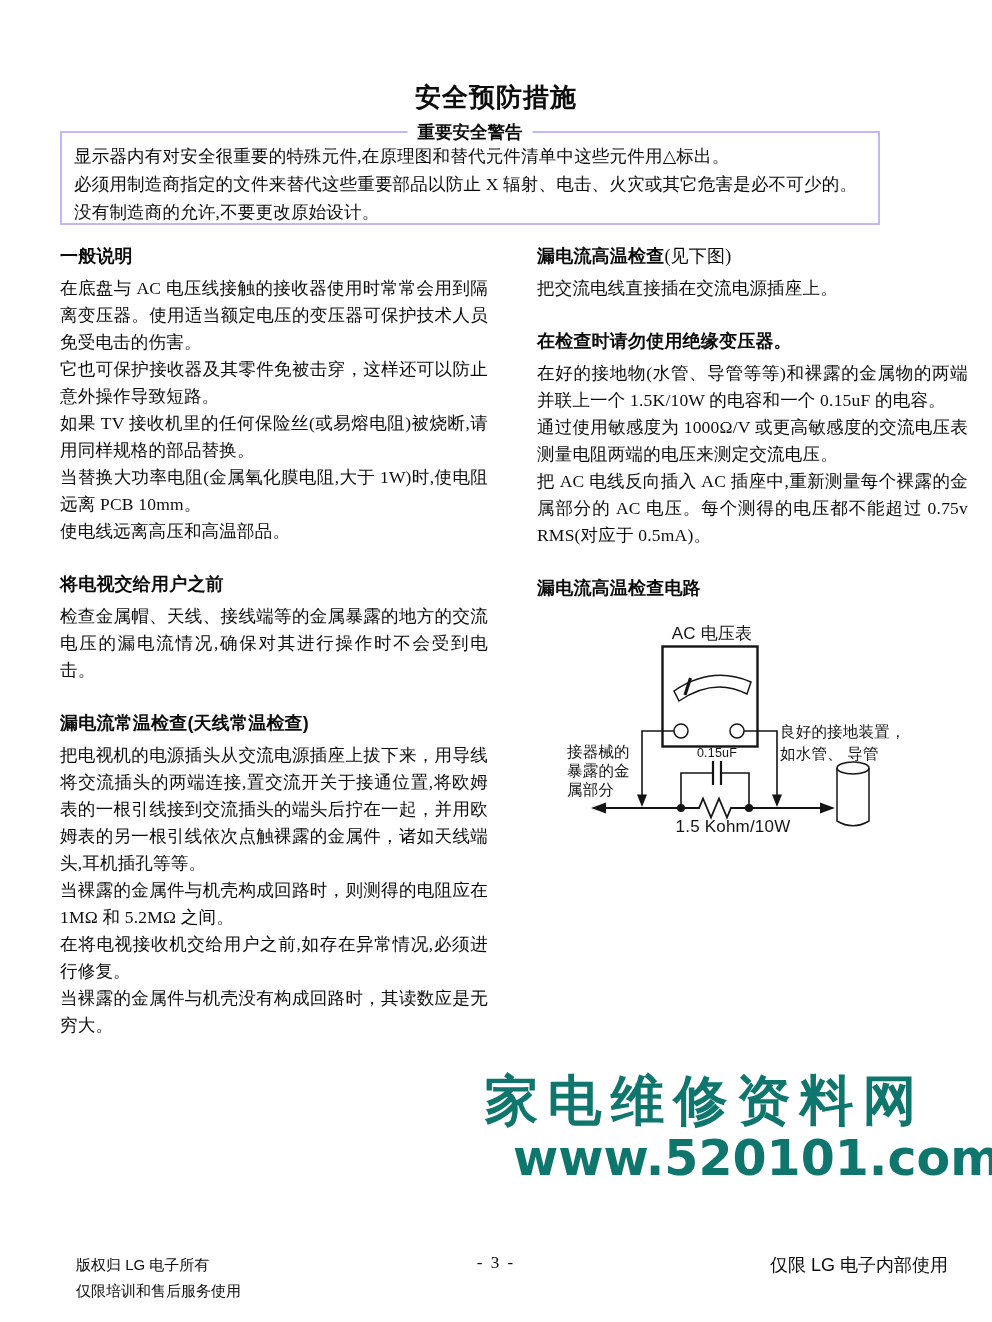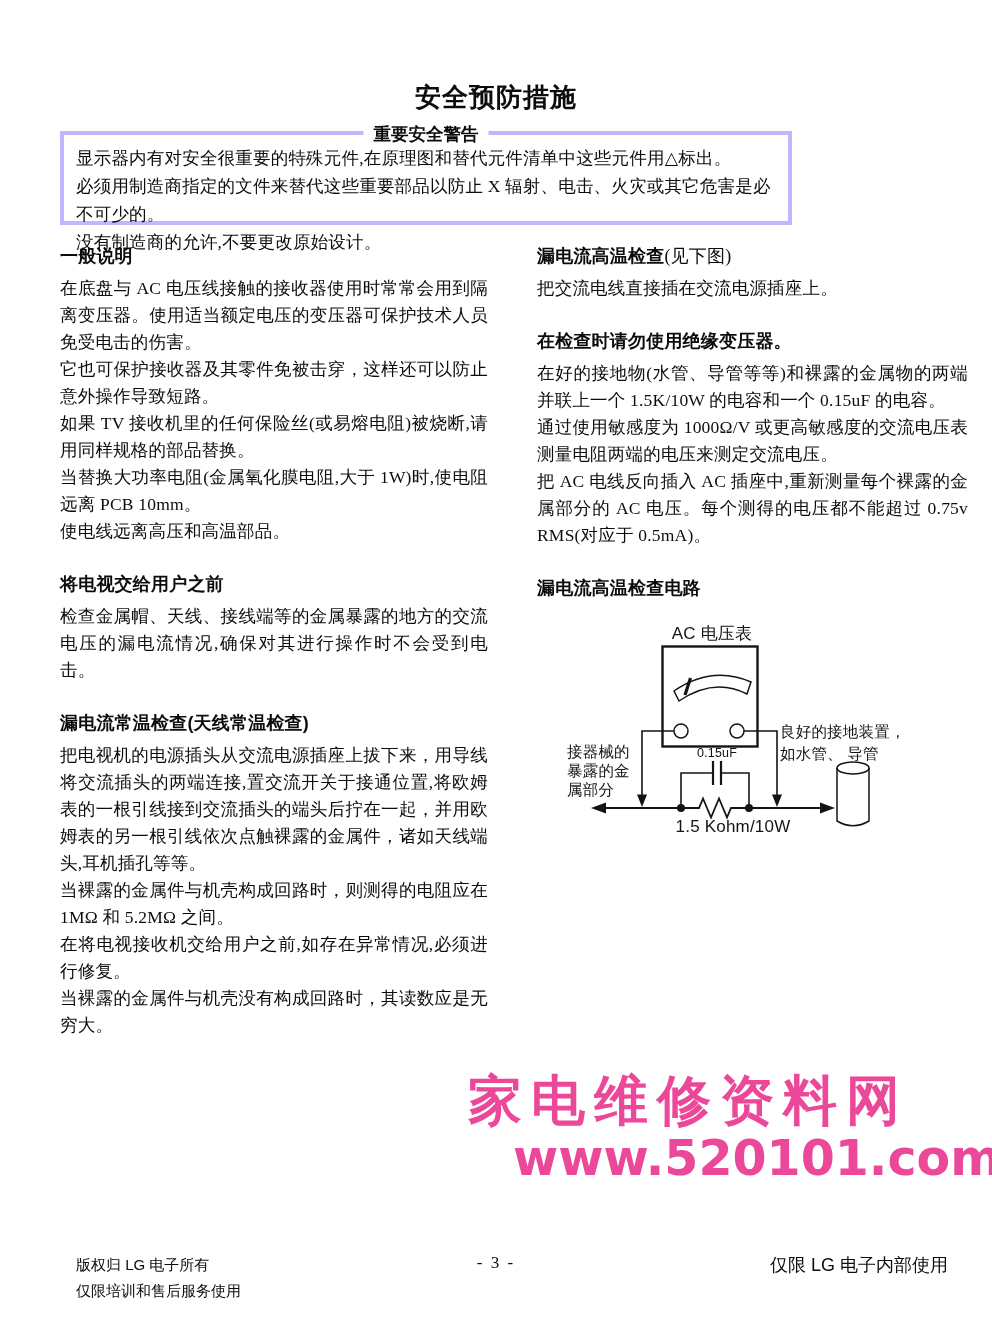--- a/index.html
+++ b/index.html
@@ -9,22 +9,22 @@
   }
   .sans{font-family:"Liberation Sans","DejaVu Sans",sans-serif;}
   
   .page-title{
     position:absolute;top:80px;left:0;width:100%;text-align:center;
     font-family:"Liberation Sans","DejaVu Sans",sans-serif;
     font-size:26px;font-weight:700;letter-spacing:1px;
   }
   
   .warning-box{
-    position:absolute;left:60px;top:131px;width:732px;height:94px;
-    border:4px solid #c4b5fd;box-sizing:border-box;
+    position:absolute;left:60px;top:131px;width:820px;height:94px;
+    border:2px solid #c4b5fd;box-sizing:border-box;
   }
   .warning-label{
     position:absolute;top:-12px;left:50%;transform:translateX(-50%);
     background:#ffffff;padding:0 10px;white-space:nowrap;
     font-family:"Liberation Sans","DejaVu Sans",sans-serif;
     font-size:17.5px;font-weight:700;line-height:22px;
   }
   .warning-body{padding:9px 12px 0 12px;font-size:17.5px;line-height:28px;letter-spacing:0.2px;}
   .warning-body p{margin:0;}
   
@@ -47,21 +47,21 @@
   .circuit .wire2{stroke-width:1.8;}
   .circuit polygon{fill:#141414;stroke:none;}
   .circuit .dot{fill:#141414;stroke:none;}
   .circuit text{
     fill:#141414;stroke:none;
     font-family:"Liberation Sans","DejaVu Sans",sans-serif;font-size:15.5px;
   }
   .circuit text.big{font-size:17px;}
   .circuit text.small{font-size:12.5px;}
   
-  .watermark{position:absolute;left:468px;top:1068px;width:474px;color:#ec4899;}
+  .watermark{position:absolute;left:468px;top:1068px;width:474px;text-align:center;color:#0f766e;}
   .wm-cn{
     font-family:"Liberation Serif","DejaVu Serif",serif;
     font-size:54px;font-weight:700;letter-spacing:9px;line-height:66px;white-space:nowrap;
   }
   .wm-url{
     font-family:"DejaVu Sans","Liberation Sans",sans-serif;
     font-size:49px;font-weight:700;line-height:50px;letter-spacing:0;white-space:nowrap;margin-left:45px;
   }
   
   .footer-left{position:absolute;left:76px;top:1252px;font-size:15px;line-height:26px;

